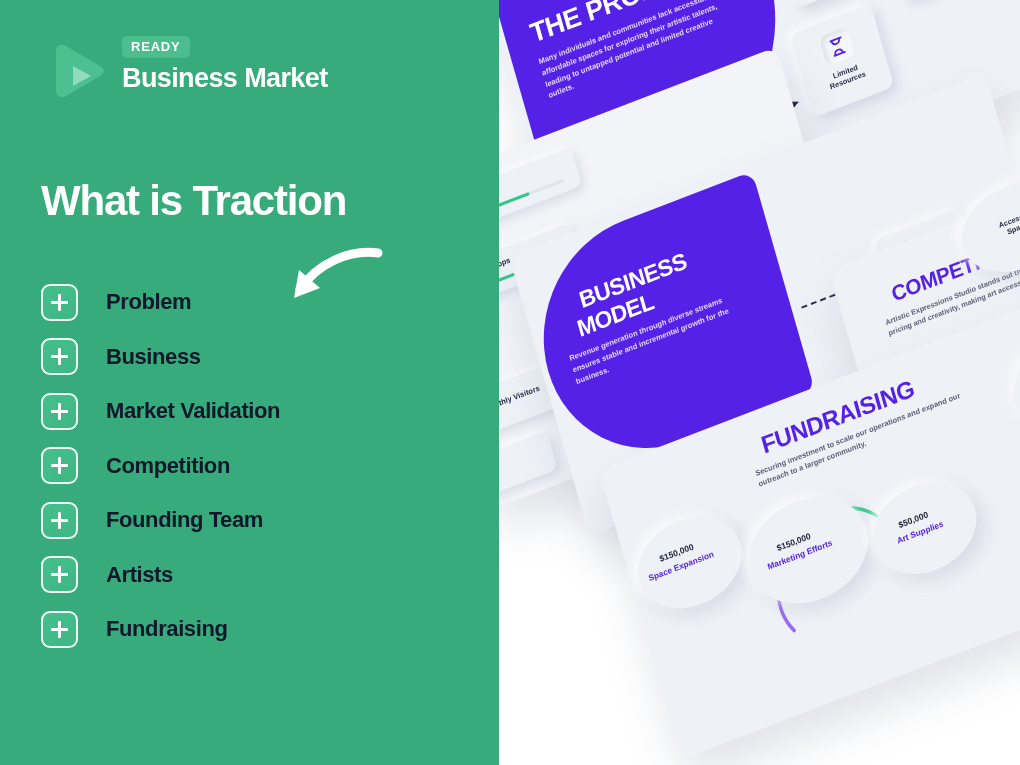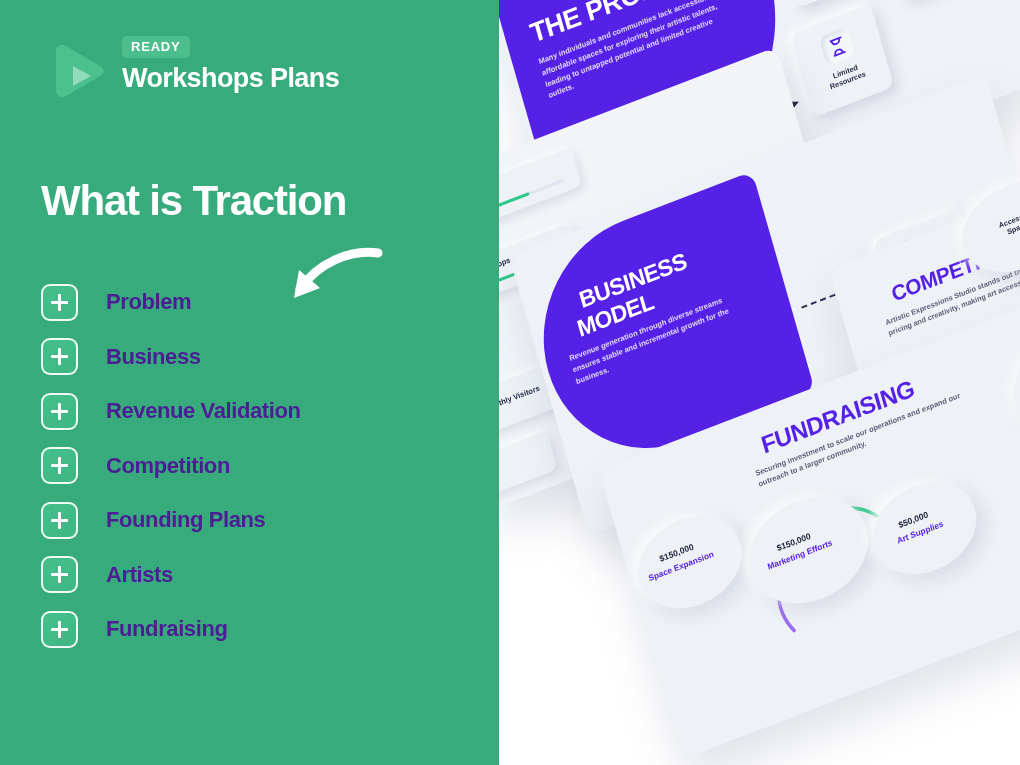--- a/index.html
+++ b/index.html
@@ -56,21 +56,21 @@
     background:linear-gradient(145deg,#44c08c,#3fb684);
     border:2px solid rgba(255,255,255,.92);
     box-sizing:border-box;position:relative;
   }
   .plus-box:before,.plus-box:after{
     content:"";position:absolute;background:#ffffff;border-radius:1px;
   }
   .plus-box:before{left:50%;top:8px;width:3px;height:17px;margin-left:-1.5px;}
   .plus-box:after{top:50%;left:8px;height:3px;width:17px;margin-top:-1.5px;}
   .incl-label{
-    margin-left:28px;color:#4c1d95;font-size:22px;font-weight:bold;
+    margin-left:28px;color:#0f172a;font-size:22px;font-weight:bold;
     letter-spacing:-0.4px;white-space:nowrap;
   }
 
   
   .right-panel{
     position:absolute;left:499px;top:0;width:521px;height:765px;
     background:#ffffff;overflow:hidden;
   }
   .scene{position:absolute;left:-140px;top:-60px;width:900px;height:900px;}
 
@@ -153,21 +153,21 @@
 
     <div class="brand">
       <div class="play-mark">
         <svg class="tri-outer" viewBox="0 0 62 62" xmlns="http://www.w3.org/2000/svg">
           <path d="M10 12 C10 6 15 3 20 6 L54 26 C59 29 59 33 54 36 L20 56 C15 59 10 56 10 50 Z" fill="#4cc08f"></path>
           <path d="M27 26 L45 36 L27 46 Z" fill="#9fe0c4" opacity="0.85"></path>
         </svg>
       </div>
       <div class="brand-text">
         <div class="ready-badge">READY</div>
-        <div class="brand-title">Workshops Plans</div>
+        <div class="brand-title">Business Market</div>
       </div>
     </div>
 
     <div class="headline">What is Traction</div>
 
     <div class="arrow-wrap">
       <svg viewBox="0 0 105 75" xmlns="http://www.w3.org/2000/svg">
         <path d="M100 10 C72 6 40 20 22 46" stroke="#ffffff" stroke-width="9" fill="none" stroke-linecap="round"></path>
         <path d="M16 55 L21 27 L42 45 Z" fill="#ffffff"></path>
       </svg>
@@ -177,29 +177,29 @@
       <div class="incl-item">
         <div class="plus-box"></div>
         <div class="incl-label">Problem</div>
       </div>
       <div class="incl-item">
         <div class="plus-box"></div>
         <div class="incl-label">Business</div>
       </div>
       <div class="incl-item">
         <div class="plus-box"></div>
-        <div class="incl-label">Revenue Validation</div>
+        <div class="incl-label">Market Validation</div>
       </div>
       <div class="incl-item">
         <div class="plus-box"></div>
         <div class="incl-label">Competition</div>
       </div>
       <div class="incl-item">
         <div class="plus-box"></div>
-        <div class="incl-label">Founding Plans</div>
+        <div class="incl-label">Founding Team</div>
       </div>
       <div class="incl-item">
         <div class="plus-box"></div>
         <div class="incl-label">Artists</div>
       </div>
       <div class="incl-item">
         <div class="plus-box"></div>
         <div class="incl-label">Fundraising</div>
       </div>
     </div>

